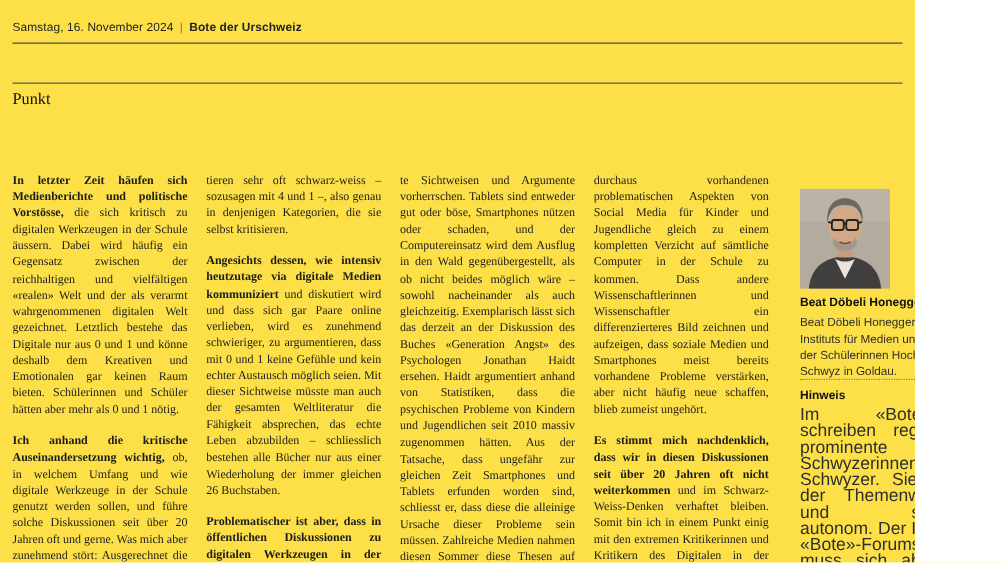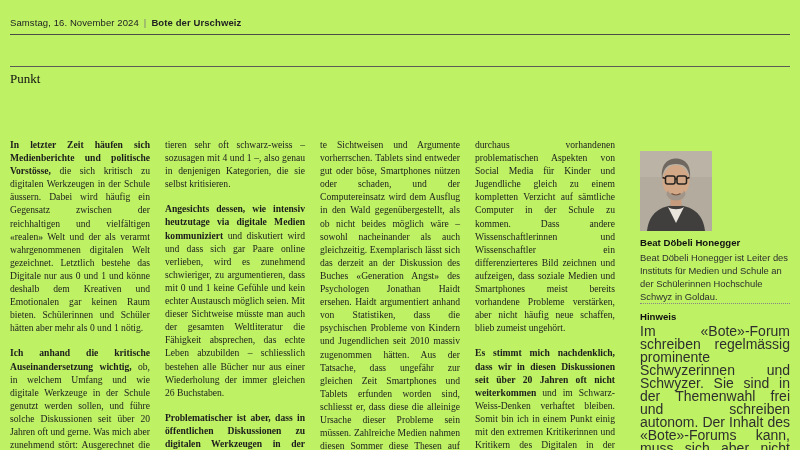--- a/index.html
+++ b/index.html
@@ -1,16 +1,16 @@
 <!DOCTYPE html>
 <html lang="de"><head>
 <meta charset="utf-8">
 <style>
   html,body{margin:0;padding:0;background:#ffffff;}
-  #page{position:relative;width:800px;height:450px;background:#bef264;overflow:hidden;
+  #page{position:relative;width:732px;height:450px;background:#fde047;overflow:hidden;
         color:#1b1b1b;-webkit-font-smoothing:antialiased;}
 
   
   .masthead{position:absolute;left:10px;top:17px;font-family:"Liberation Sans",sans-serif;
             font-size:9.5px;color:#222;letter-spacing:.1px;}
   .masthead .pub{font-weight:bold;}
   .masthead .sep{color:#777;padding:0 5px;}
   .rule{position:absolute;left:10px;right:10px;height:1px;background:#4a4a4a;}
   .rule-a{top:34px;}
   .rule-b{top:66px;background:#5a5a5a;}

